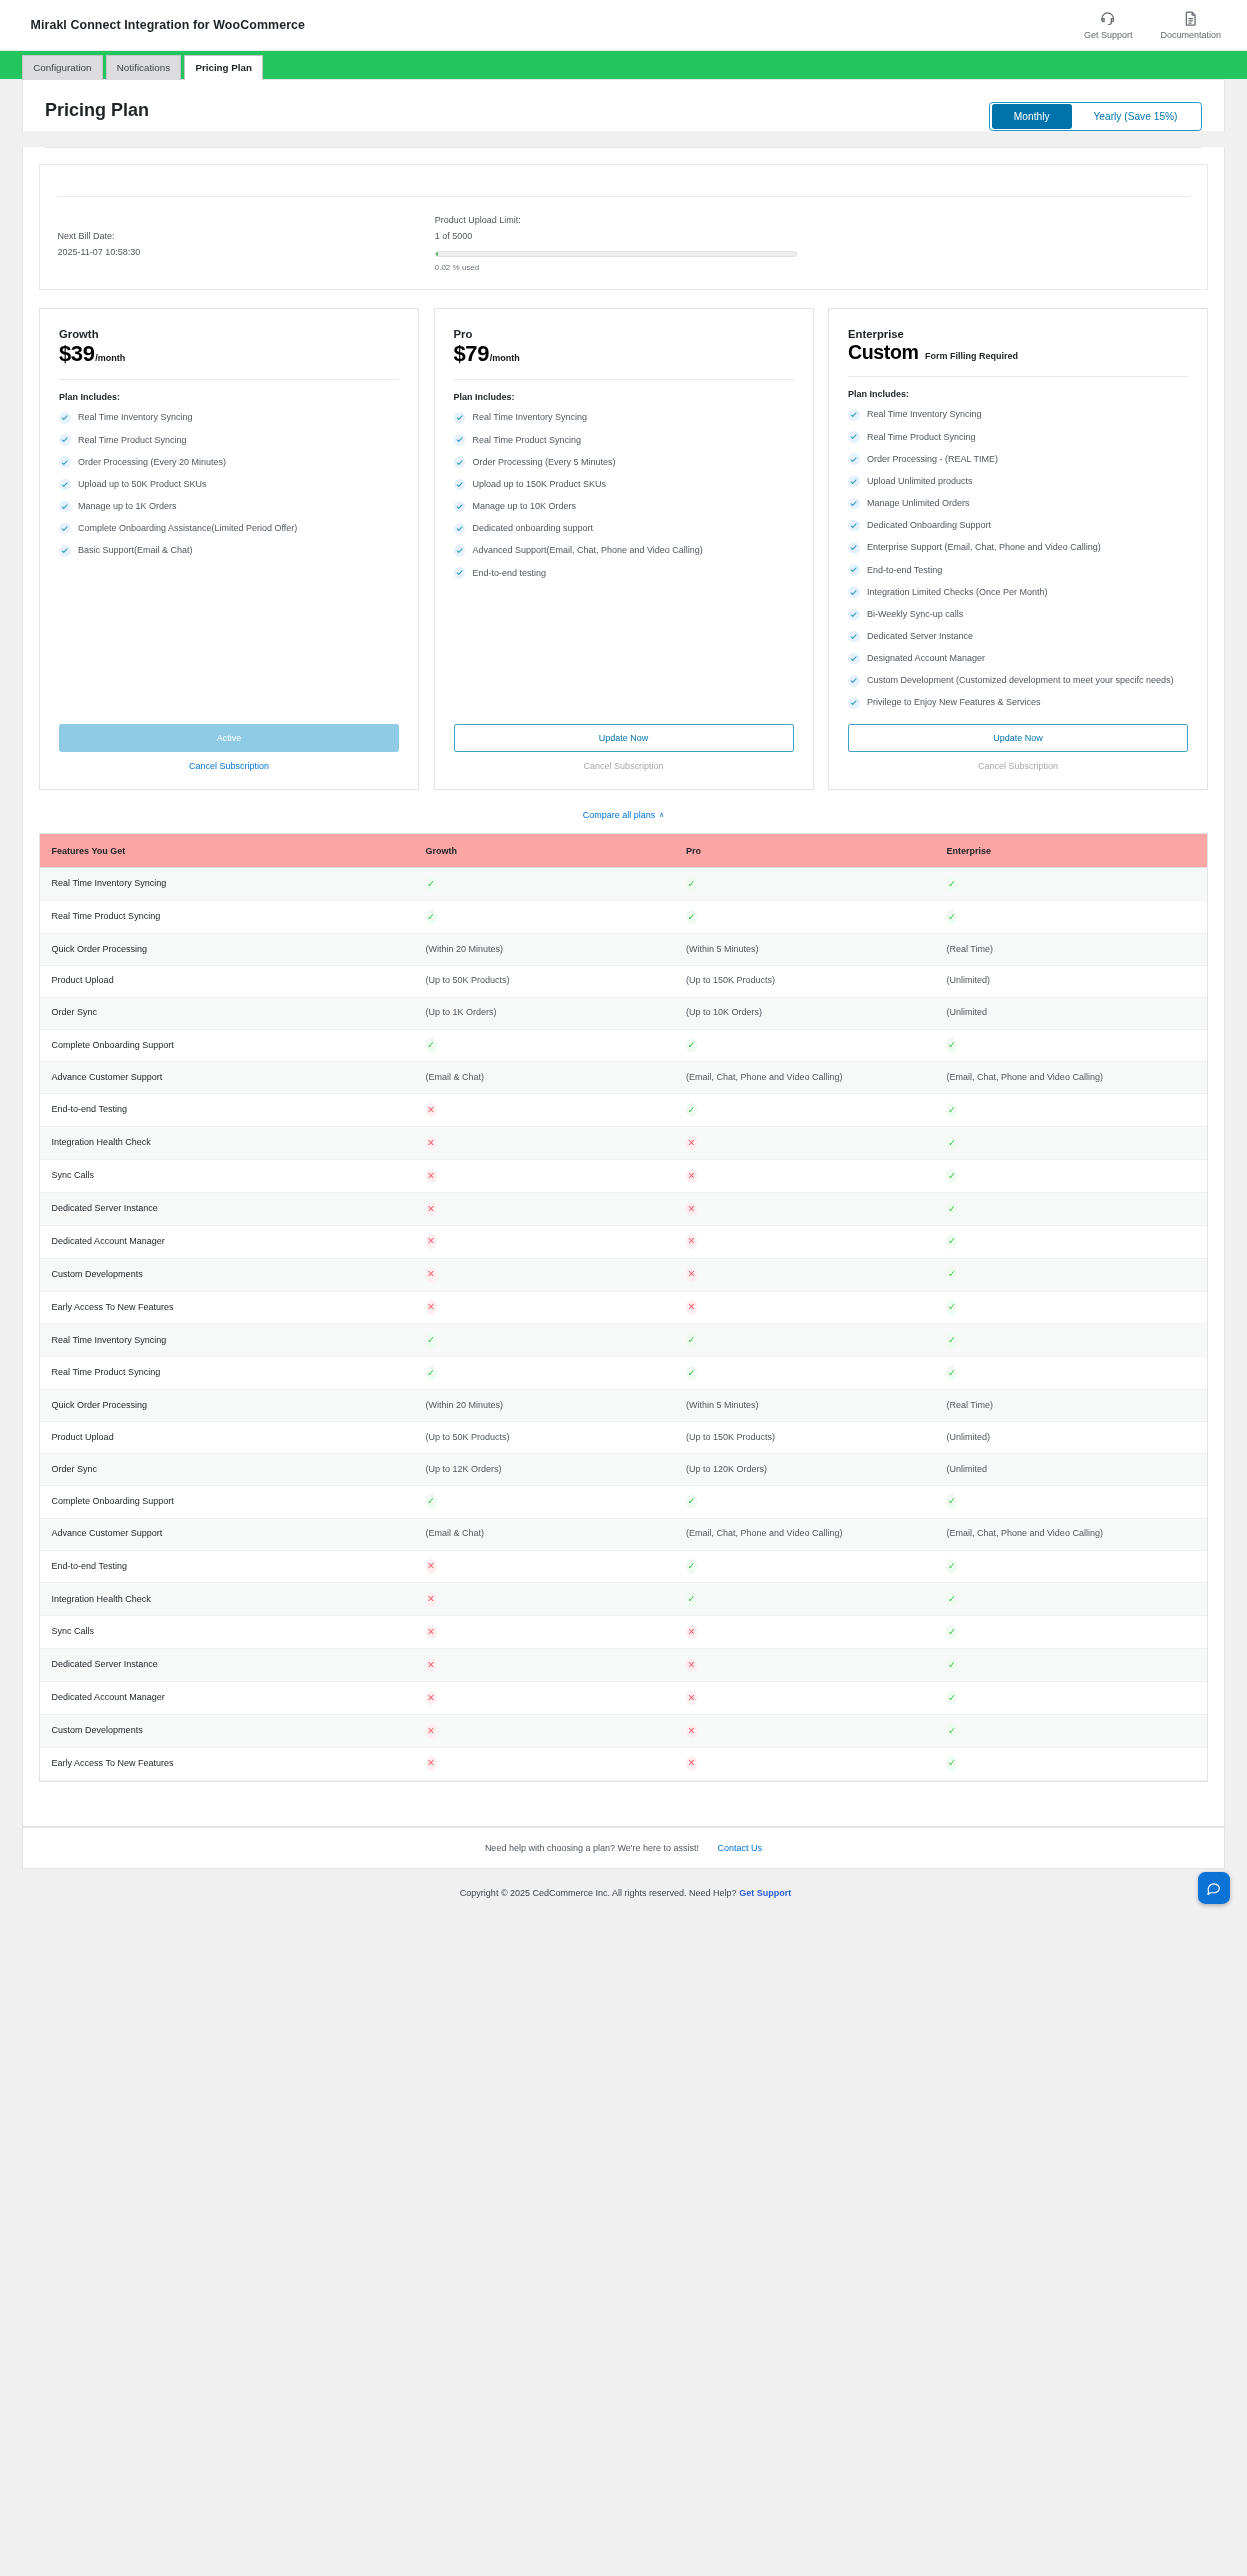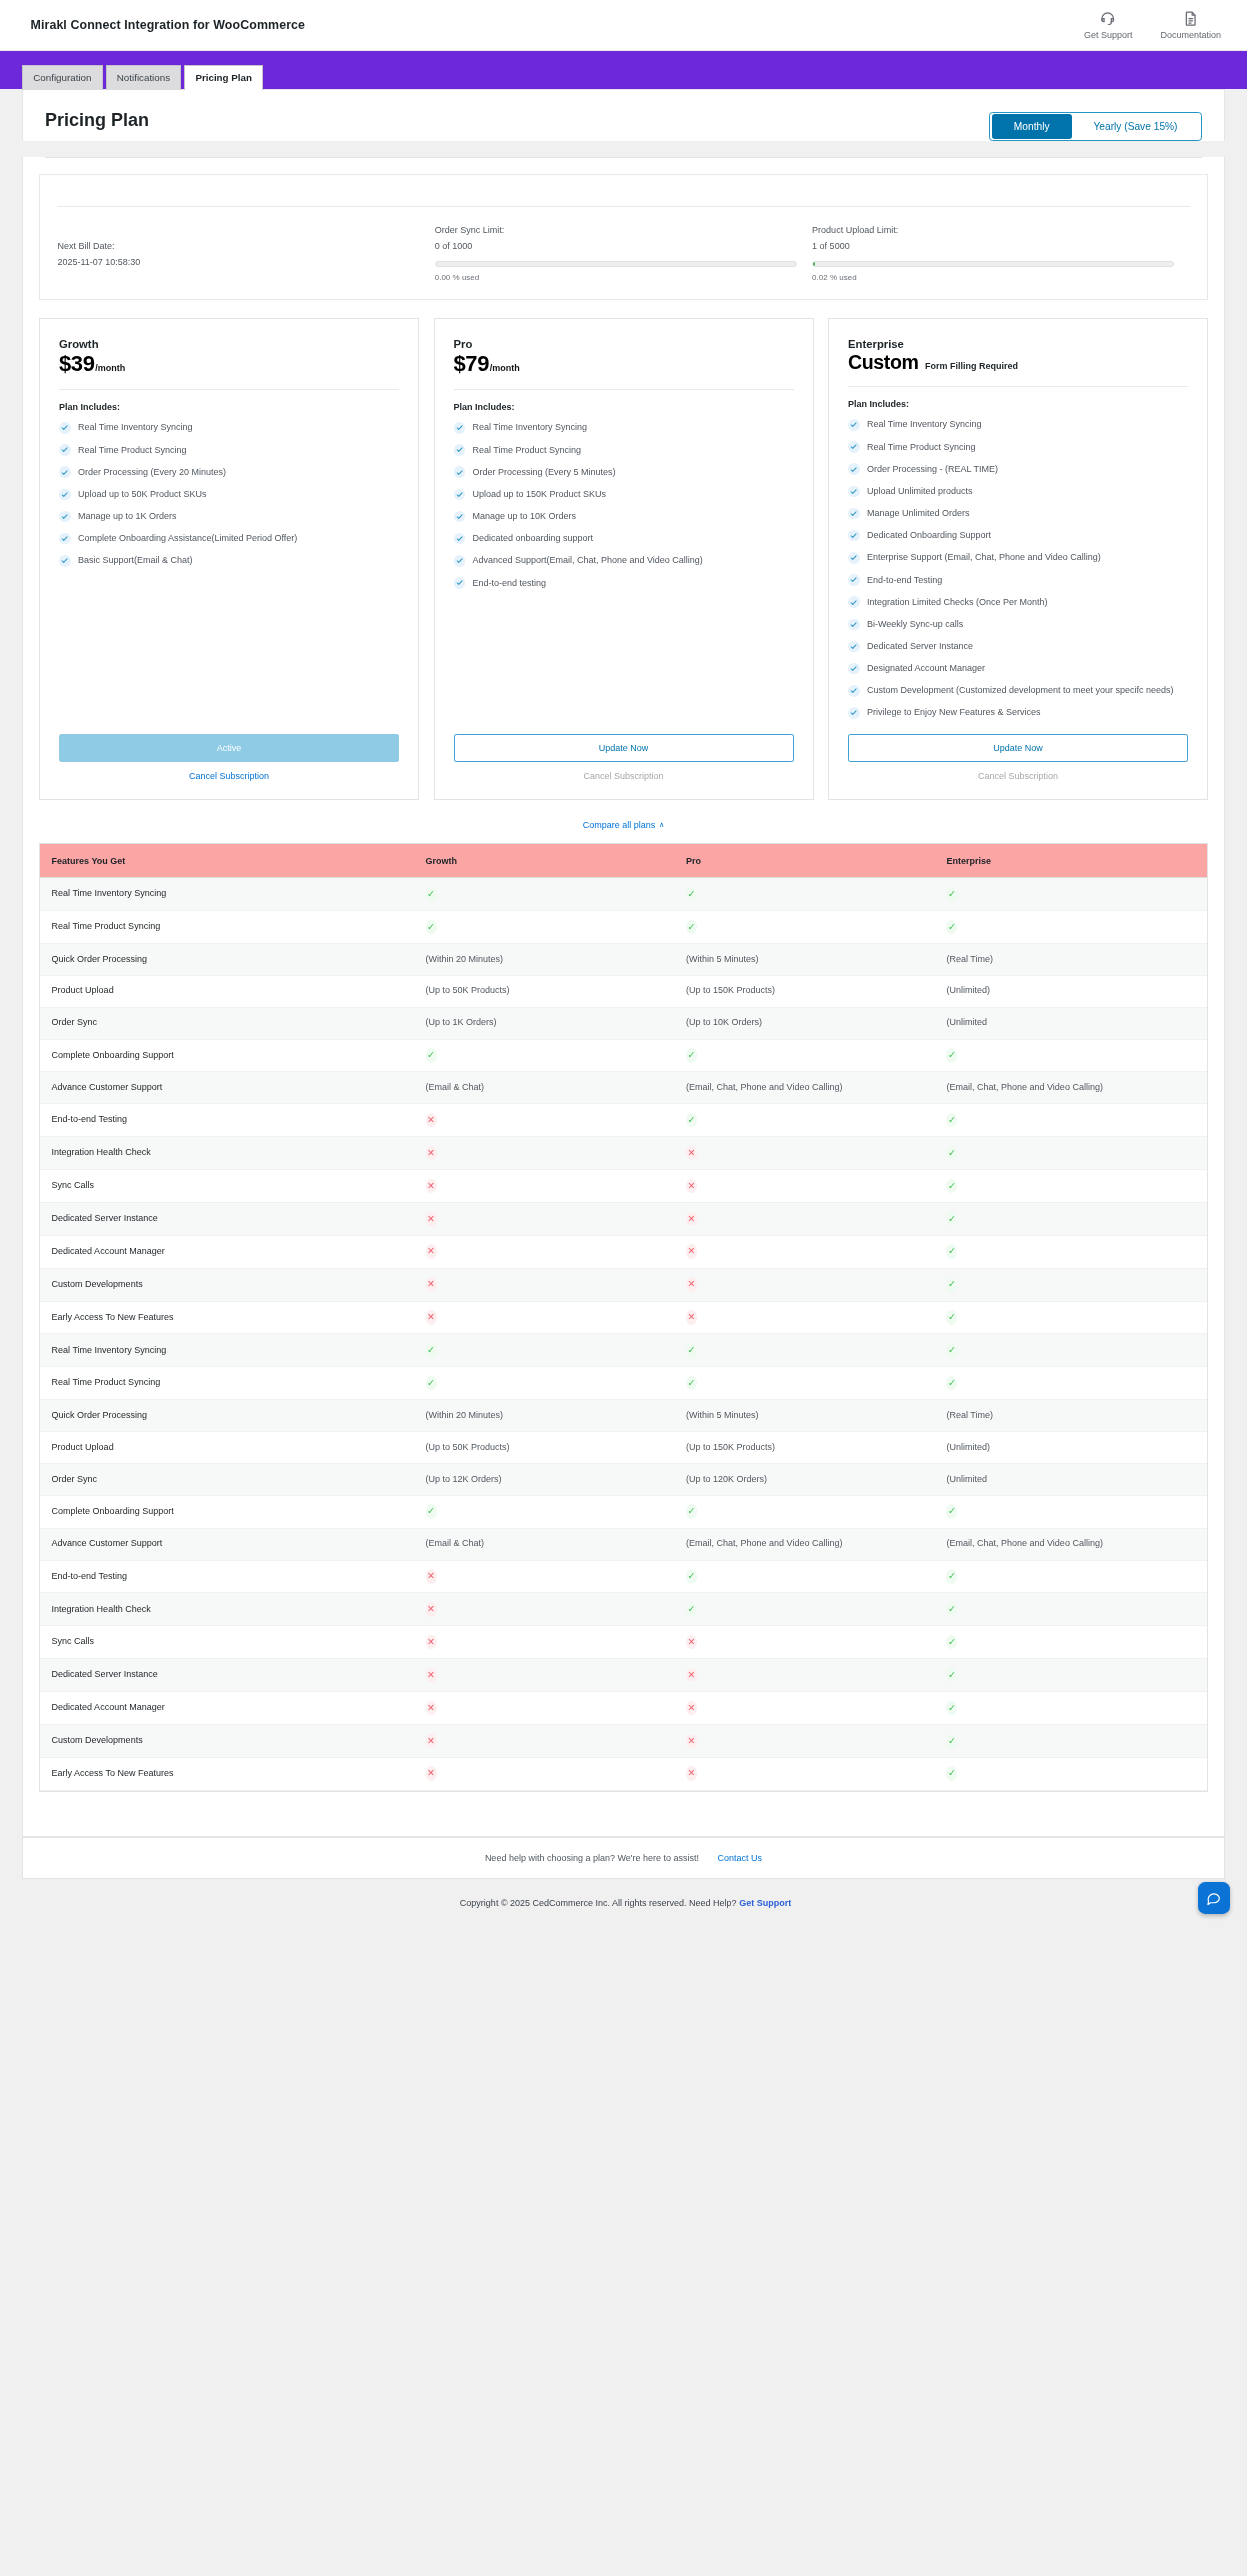--- a/index.html
+++ b/index.html
@@ -26,22 +26,22 @@
   .topbar-action { display: flex; flex-direction: column; align-items: center; gap: 2.2px; cursor: pointer; }
   .topbar-action .ico { width: 17.4px; height: 17.4px; display: block; color: #646970; }
   .topbar-action .lbl { font-size: 9px; color: #646970; }
 
   
   .tabstrip {
     padding: 14.5px 22px 0 22px;
     display: flex;
     align-items: flex-end;
     gap: 2.9px;
-    background: #6d28d9;
-    height: 38px;
+    background: #22c55e;
+    height: 28px;
   }
   .tab {
     font-size: 9.8px;
     padding: 6.5px 10.2px 7.3px 10.2px;
     background: #dcdcde;
     border: 0.7px solid #c3c4c7;
     border-bottom: none;
     color: #3c434a;
     line-height: 1;
     cursor: pointer;
@@ -233,28 +233,20 @@
     <div class="active-wrap">
       <div class="active-card">
         <div class="active-rule"></div>
         <div class="active-grid">
           <div class="ac-col">
             <div style="height:16px"></div>
             <div class="ac-lbl">Next Bill Date:</div>
             <div class="ac-val">2025-11-07 10:58:30</div>
           </div>
           <div class="ac-col">
-            <div class="ac-lbl">Order Sync Limit:</div>
-            <div class="ac-val">0 of 1000</div>
-            <div class="meter">
-                <span id="bar-order" style="width: 0%;"></span>
-              </div>
-            <div class="ac-used">0.00 % used</div>
-          </div>
-          <div class="ac-col">
             <div class="ac-lbl">Product Upload Limit:</div>
             <div class="ac-val">1 of 5000</div>
             <div class="meter">
                 <span id="bar-product" style="width: 0.6%;"></span>
               </div>
             <div class="ac-used">0.02 % used</div>
           </div>
         </div>
       </div>
 

